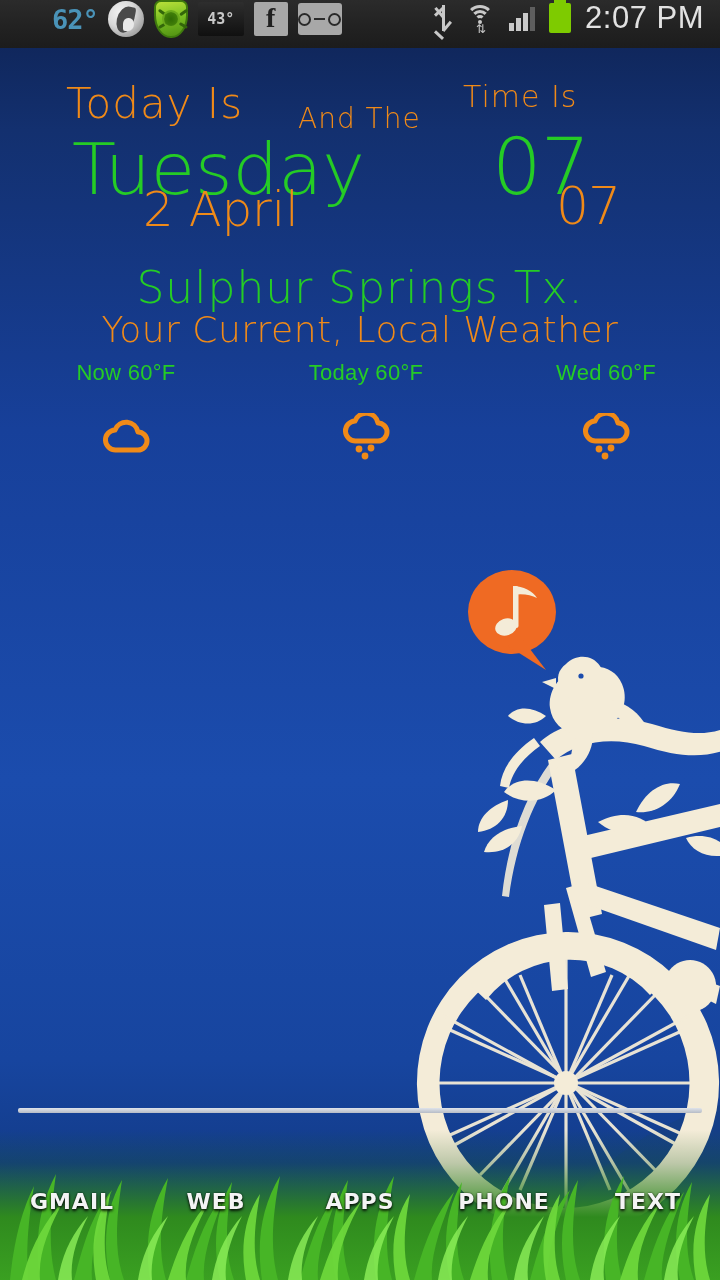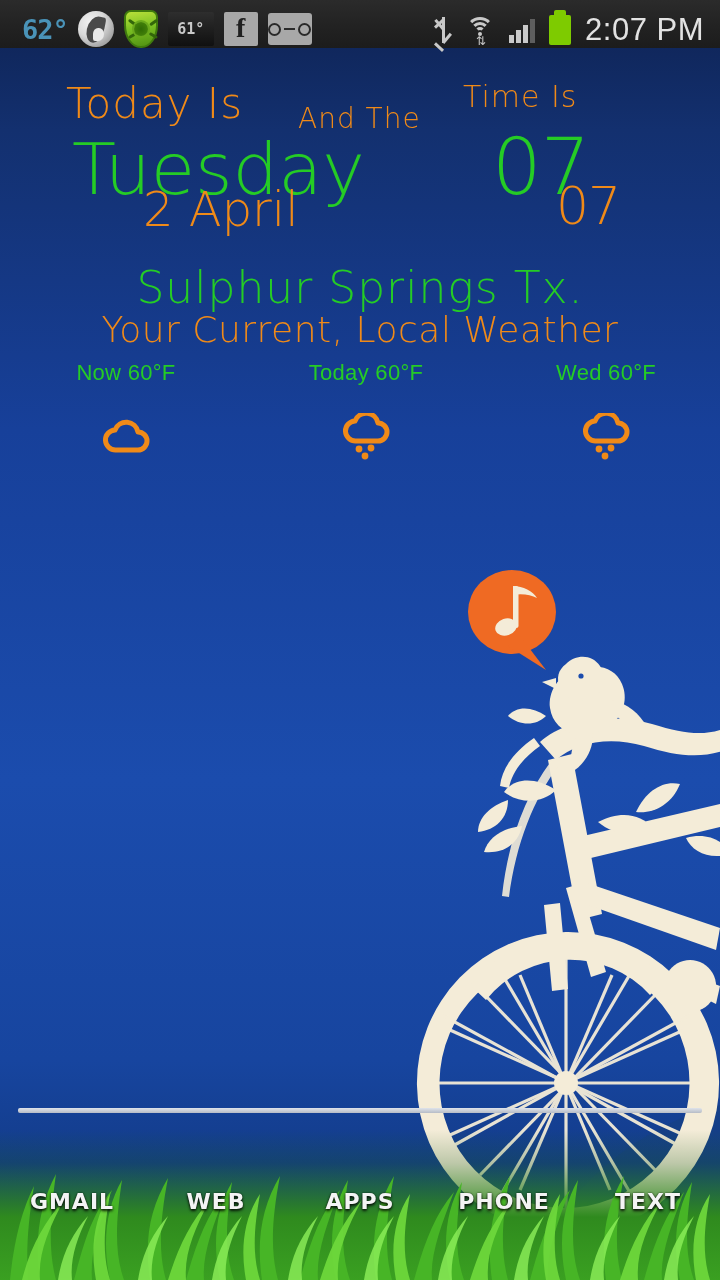--- a/index.html
+++ b/index.html
@@ -27,21 +27,21 @@
         #17409a 430px,
         #1b4cad 780px,
         #17459f 1060px,
         #123a86 1185px,
         #0d2a63 1280px); }
 
   
   #statusbar{
     position:absolute; left:0; top:0; width:720px; height:48px;
     background:linear-gradient(180deg,#2b2b2b 0%,#222 55%,#1c1c1c 100%);
-    display:flex; align-items:flex-end; z-index:40;
+    display:flex; align-items:flex-start; z-index:40;padding-left:30px;
   }
   .sb-left{ display:flex; align-items:center; gap:10px; padding-left:22px; flex:1 1 auto; }
   .sb-right{ display:flex; align-items:center; gap:14px; padding-right:16px; }
 
   .sb-temp{
     color:#4a93b8; font-family:"DejaVu Sans Mono", monospace; font-weight:bold;
     font-size:27px; letter-spacing:-1px;
   }
   .ic{ position:relative; display:block; }
 
@@ -177,21 +177,21 @@
       <div class="ic swirl"></div>
 
       <div class="ic shield">
         <i class="leg" style="left:2px;  top:9px;  transform:rotate(35deg);"></i>
         <i class="leg" style="left:23px; top:9px;  transform:rotate(-35deg);"></i>
         <i class="leg" style="left:2px;  top:22px; transform:rotate(-30deg);"></i>
         <i class="leg" style="left:23px; top:22px; transform:rotate(30deg);"></i>
       </div>
 
       <div class="ic tempbox">
-        <span>61°</span>
+        <span>43°</span>
       </div>
 
       <div class="ic fb"></div>
 
       <div class="ic vm">
         <i></i>
           <u></u>
           <i></i>
       </div>
     </div>

